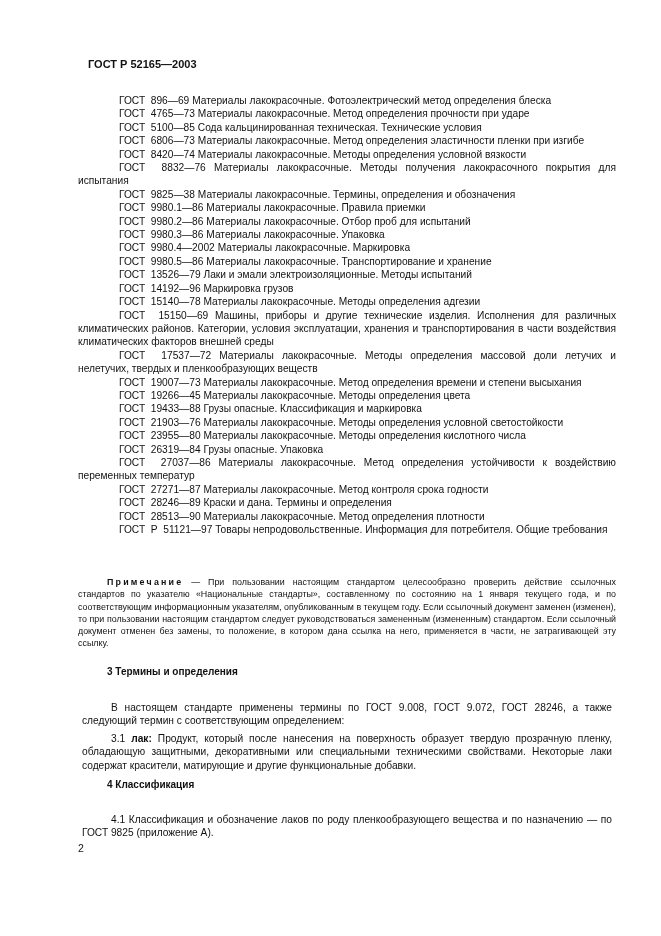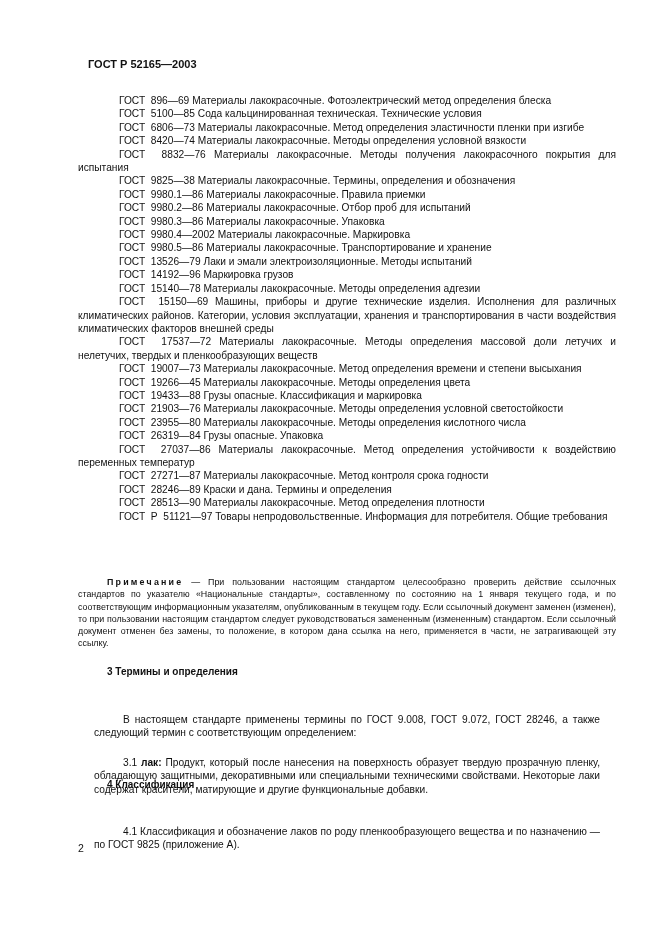--- a/index.html
+++ b/index.html
@@ -9,34 +9,35 @@
   .refs { position: absolute; left: 0; top: 94px; width: 538px; font-size: 10.2px; line-height: 13.4px; }
   .ref { text-indent: 29px; text-align: justify; text-align-last: left; }
   .ref .code { white-space: pre; padding-left: 12px; }
   .note { position: absolute; left: 0; top: 576px; width: 538px; font-size: 8.9px; line-height: 12.3px; text-align: justify; }
   .note p { margin: 0; text-indent: 29px; }
   .note .lbl { letter-spacing: 2.2px; font-weight: bold; }
   .h2 { position: absolute; left: 29px; font-weight: bold; font-size: 10px; }
   .h2-3 { top: 666px; }
   .h2-4 { top: 779px; }
   .para { position: absolute; left: 0; width: 538px; font-size: 10.2px; line-height: 13.4px; text-align: justify; }
-  .para p { margin: 16px; text-indent: 29px; }
+  .para p { margin: 4px; text-indent: 29px; }
   .p3 { top: 697px; }
   .p4 { top: 809px; }
   .term { font-weight: bold; }
   .pageno { position: absolute; left: 0; top: 842px; font-size: 10.5px; }
 </style>
 </head>
 <body>
 
 <div class="page">
   <div class="hdr">ГОСТ Р 52165—2003</div>
 
   <div class="refs" id="refs">
       <div class="ref"><span class="code">ГОСТ  896—69</span>  <span>Материалы лакокрасочные. Фотоэлектрический метод определения блеска</span></div>
+      <div class="ref"><span class="code">ГОСТ  4765—73</span>  <span>Материалы лакокрасочные. Метод определения прочности при ударе</span></div>
       <div class="ref"><span class="code">ГОСТ  5100—85</span>  <span>Сода кальцинированная техническая. Технические условия</span></div>
       <div class="ref"><span class="code">ГОСТ  6806—73</span>  <span> Материалы лакокрасочные. Метод определения эластичности пленки при изгибе</span></div>
       <div class="ref"><span class="code">ГОСТ  8420—74</span>  <span>Материалы лакокрасочные. Методы определения условной вязкости</span></div>
       <div class="ref"><span class="code">ГОСТ  8832—76</span>  <span>Материалы лакокрасочные. Методы получения лакокрасочного покрытия для испытания</span></div>
       <div class="ref"><span class="code">ГОСТ  9825—38</span>  <span>Материалы лакокрасочные. Термины, определения и обозначения</span></div>
       <div class="ref"><span class="code">ГОСТ  9980.1—86</span>  <span>Материалы лакокрасочные. Правила приемки</span></div>
       <div class="ref"><span class="code">ГОСТ  9980.2—86</span>  <span>Материалы лакокрасочные. Отбор проб для испытаний</span></div>
       <div class="ref"><span class="code">ГОСТ  9980.3—86</span>  <span>Материалы лакокрасочные. Упаковка</span></div>
       <div class="ref"><span class="code">ГОСТ  9980.4—2002</span>  <span>Материалы лакокрасочные. Маркировка</span></div>
       <div class="ref"><span class="code">ГОСТ  9980.5—86</span>  <span>Материалы лакокрасочные. Транспортирование и хранение</span></div>

